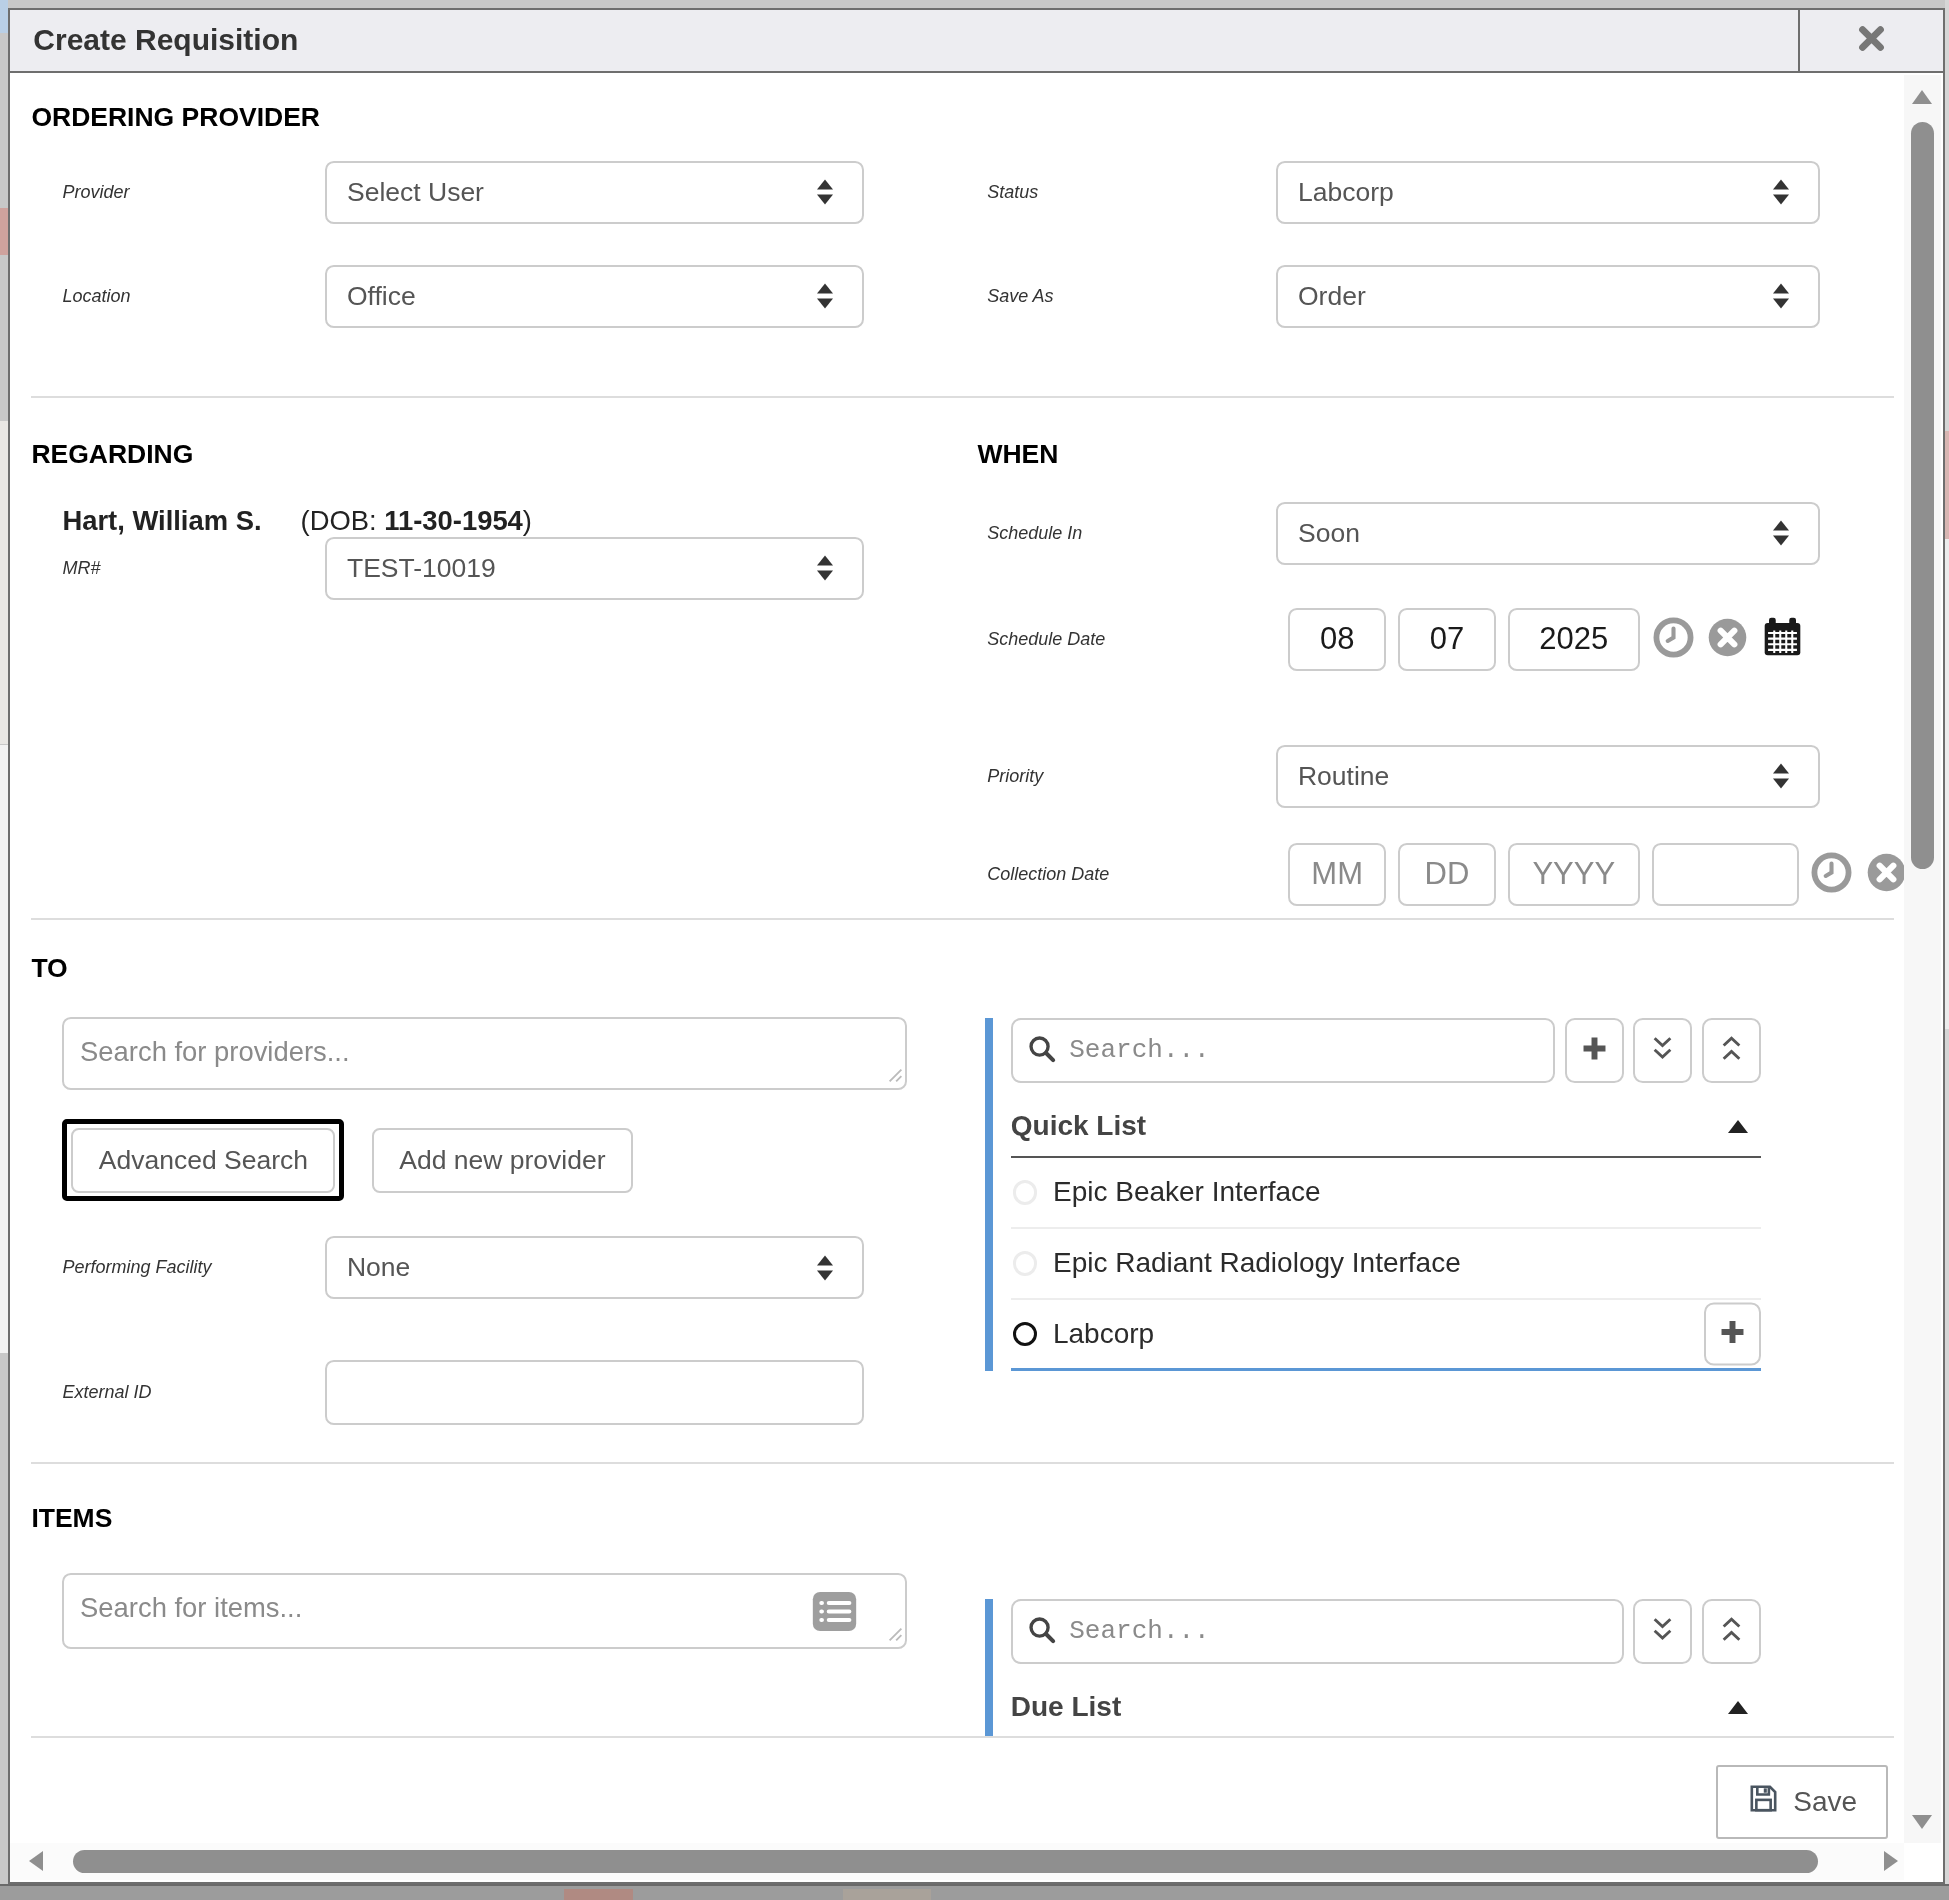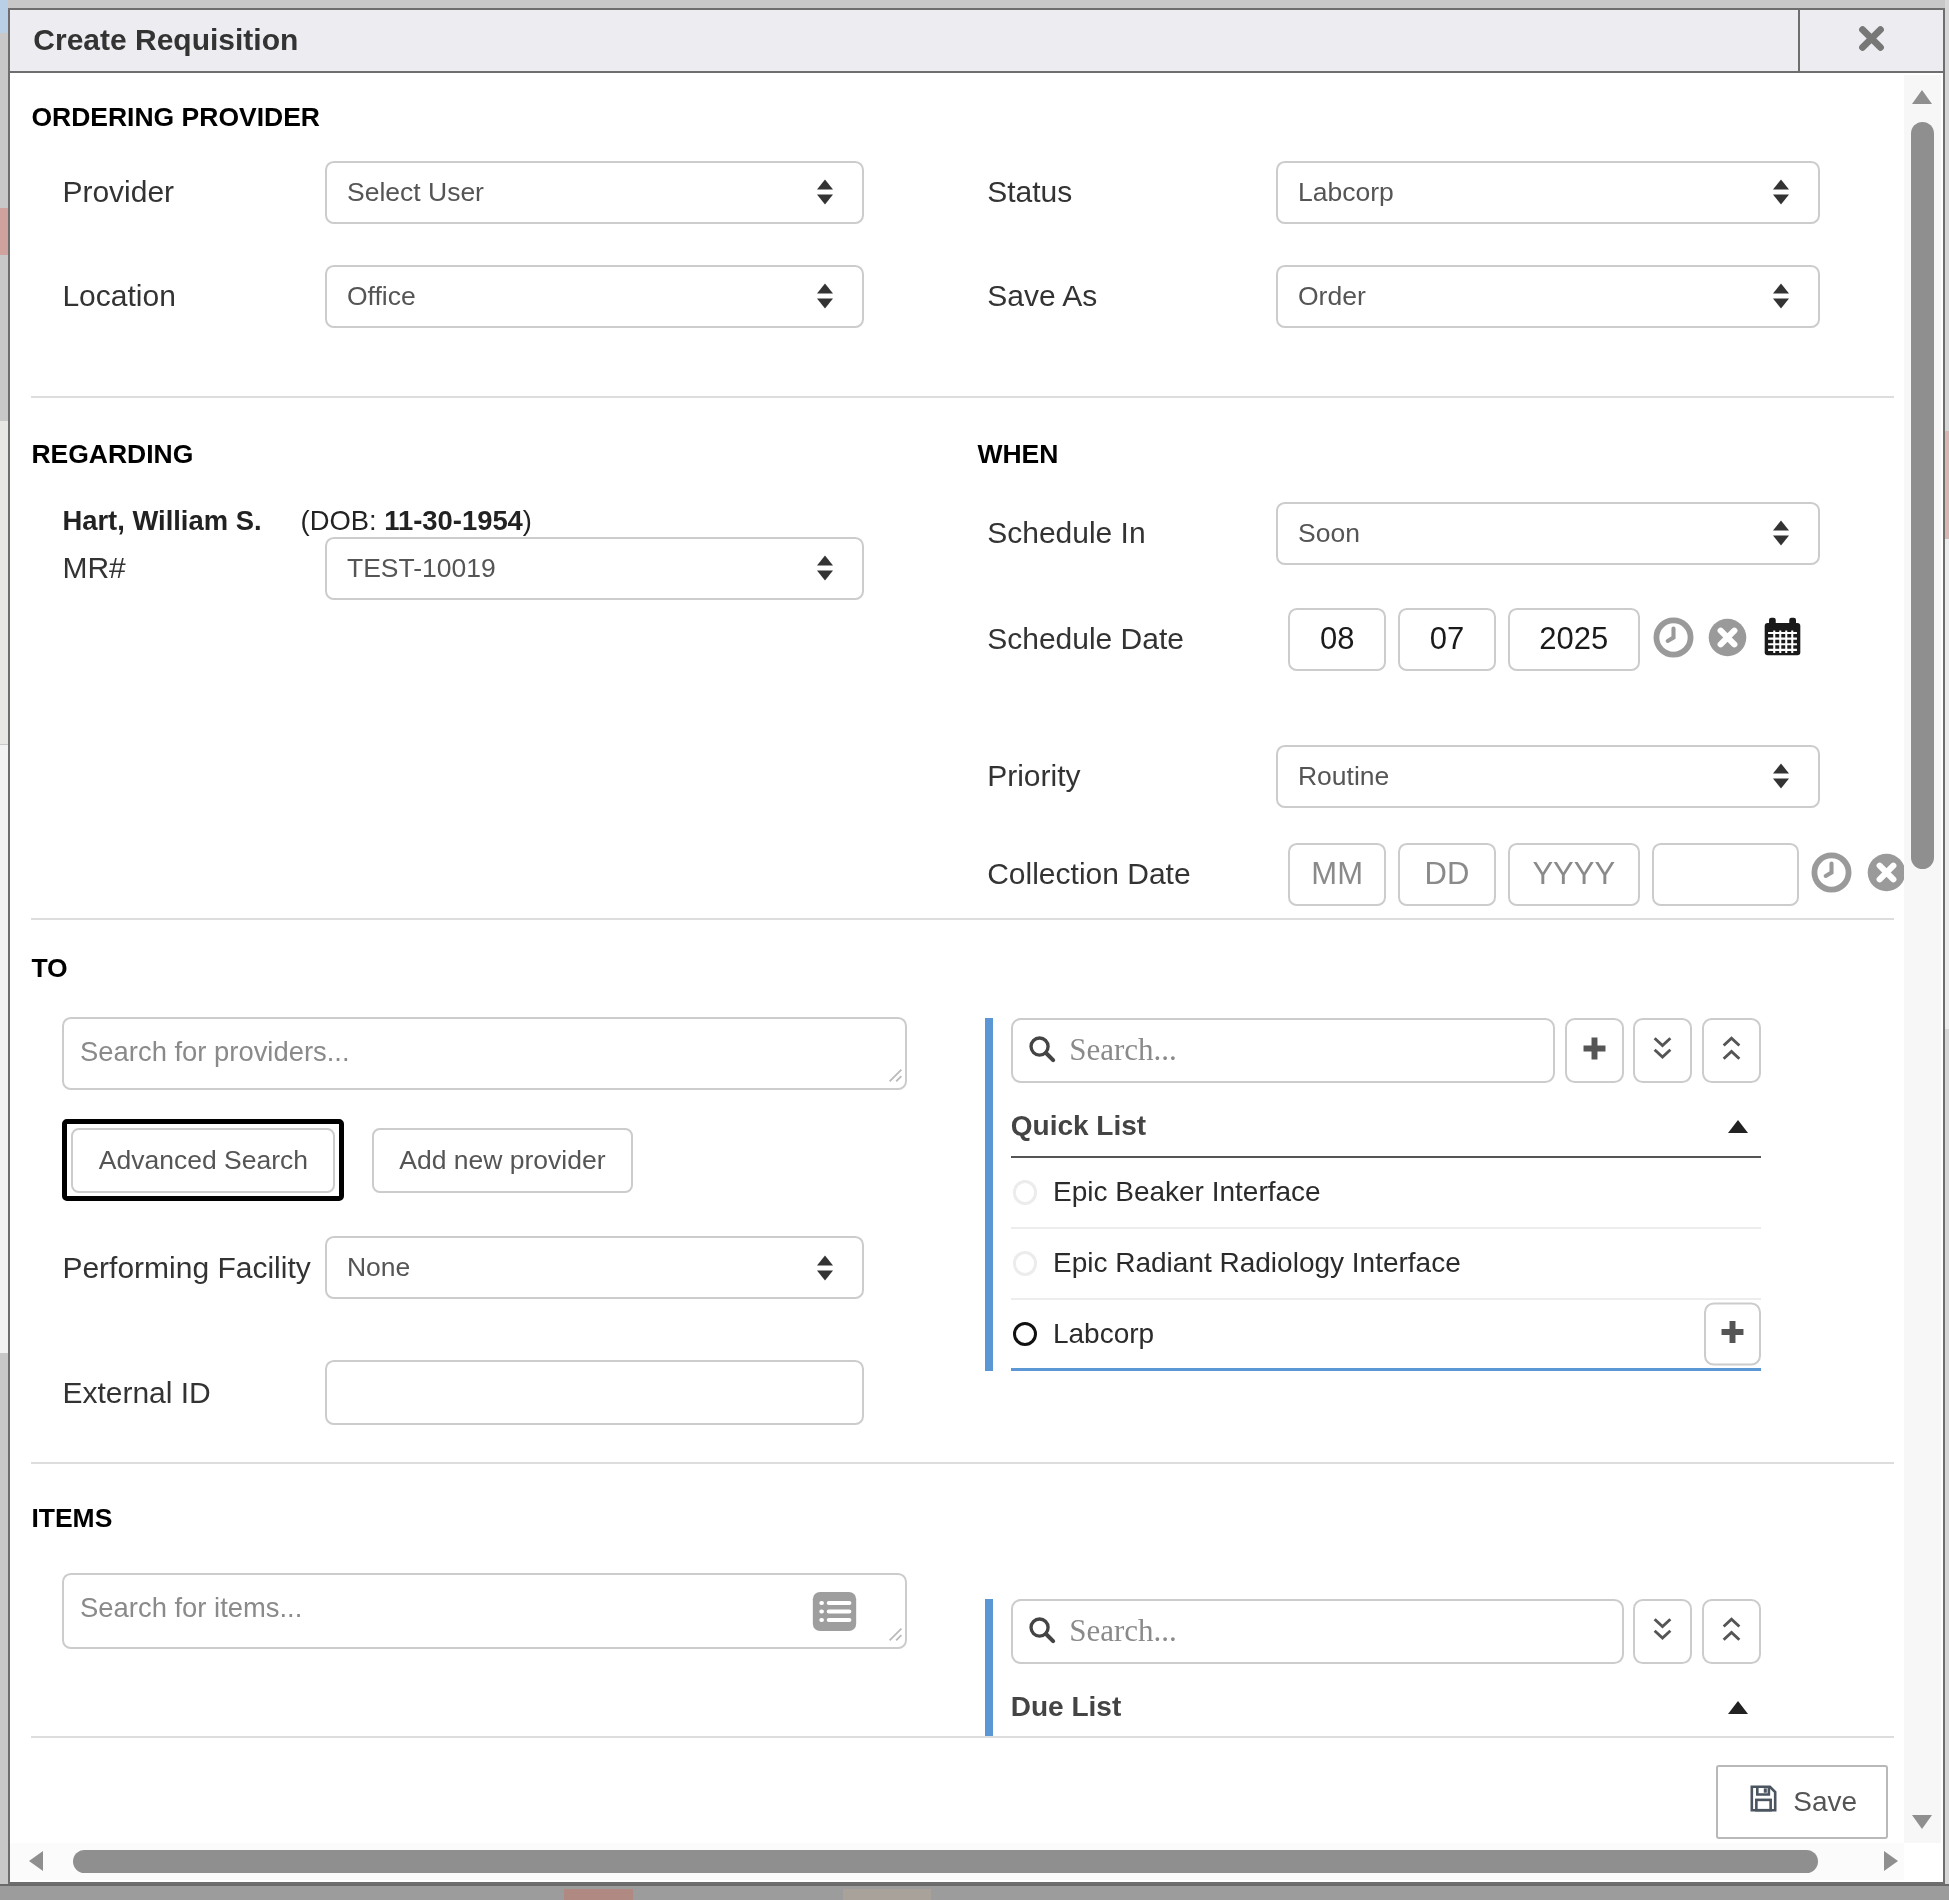--- a/index.html
+++ b/index.html
@@ -30,21 +30,21 @@
   .content { position:absolute; top:0; left:0; right:39px; bottom:37px; overflow:hidden; padding:0 0 0 21.6px; background:#fff; }
 
   .hr { border-top:2px solid #ddd; margin-right:9.8px; }
 
   h2.sec-h { font-size:26.5px; font-weight:bold; color:#000; }
 
   .two-col { display:grid; grid-template-columns:946px 1fr; }
 
   
   .frow { display:flex; align-items:center; }
-  .flabel { width:294px; padding-left:31px; font-size:30px; color:#333; flex:0 0 auto; }
+  .flabel { width:294px; padding-left:31px; font-size:18px; color:#333; flex:0 0 auto;font-style:italic; }
   .flabel.right-col { width:299px; padding-left:9.8px; }
 
   .selectbox { position:relative; width:539px; height:63px; border:2px solid #ccc; border-radius:8.8px; background:#fff; display:flex; align-items:center; padding:0 69px 0 19.6px; cursor:pointer; }
   .selectbox .sel-text { font-size:26.5px; color:#555; white-space:nowrap; overflow:hidden; }
   .sel-arrows { position:absolute; right:29px; top:50%; transform:translateY(-50%); display:flex; flex-direction:column; gap:4.9px; }
   .tri-up   { width:0; height:0; border-left:8.8px solid transparent; border-right:8.8px solid transparent; border-bottom:10.8px solid #333; }
   .tri-down { width:0; height:0; border-left:8.8px solid transparent; border-right:8.8px solid transparent; border-top:10.8px solid #333; }
   .selectbox.w555 { width:544px; }
 
   .text-input { height:65px; border:2px solid #ccc; border-radius:8.8px; font-size:26.5px; color:#333; padding:0 15.7px; font-family:"Liberation Sans",sans-serif; }
@@ -63,21 +63,21 @@
   .ta-resize { position:absolute; right:4.9px; bottom:6.9px; pointer-events:none; }
   .ta-listicon { position:absolute; right:47px; top:50%; transform:translateY(-50%); cursor:pointer; background:none; border:none; padding:0; }
 
   .btn { background:#fff; border:2px solid #ccc; border-radius:7.8px; font-size:26.5px; color:#555; padding:14.7px 25.5px; cursor:pointer; font-family:"Liberation Sans",sans-serif; }
   .hl-outline { display:inline-block; border:5.9px solid #000; border-radius:4.9px; padding:3.9px; background:#fff; }
 
   
   .panel { border-left:8.8px solid #5b97d5; padding-left:17.6px; width:776px; }
   .panel-head { display:flex; gap:9.8px; align-items:stretch; }
   .psearch { position:relative; height:65px; border:2px solid #ccc; border-radius:9.8px; background:#fff; display:flex; align-items:center; padding:0 13.7px; gap:11.8px; }
-  .psearch input { border:none; outline:none; flex:1; font-size:31px; color:#555; min-width:0; font-family:Liberation Serif, serif; }
+  .psearch input { border:none; outline:none; flex:1; font-size:26px; color:#555; min-width:0; font-family:Liberation Mono, monospace; }
   .psearch input::placeholder { color:#8a8a8a; }
   .icon-btn { width:59px; height:65px; flex:0 0 auto; background:#fff; border:2px solid #ccc; border-radius:9.8px; display:flex; align-items:center; justify-content:center; cursor:pointer; }
   .list-title-row { display:flex; align-items:center; justify-content:space-between; margin-top:27.4px; padding-bottom:13.7px; border-bottom:2.9px solid #555; cursor:pointer; }
   .list-title { font-size:28px; font-weight:bold; color:#444; }
   .caret-up { width:0; height:0; border-left:10.8px solid transparent; border-right:10.8px solid transparent; border-bottom:13.7px solid #222; margin-right:13.7px; }
   .list-row { position:relative; display:flex; align-items:center; min-height:71px; font-size:28px; color:#2b2b2b; border-bottom:2px solid #ededed; cursor:pointer; }
   .list-row.selected-row { border-bottom:3.9px solid #5b97d5; }
   .radio { width:24.5px; height:24.5px; border-radius:50%; border:3.9px solid #ececec; margin:0 15.7px 0 2px; flex:0 0 auto; }
   .radio.checked { border-color:#111; }
   .row-add-btn { position:absolute; right:0; top:50%; transform:translateY(-50%); width:57px; height:63px; background:#fff; border:2px solid #ccc; border-radius:9.8px; display:flex; align-items:center; justify-content:center; cursor:pointer; }

